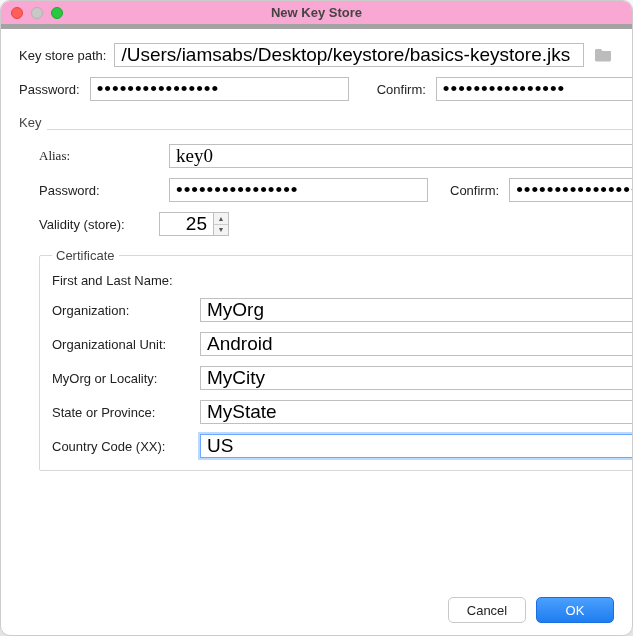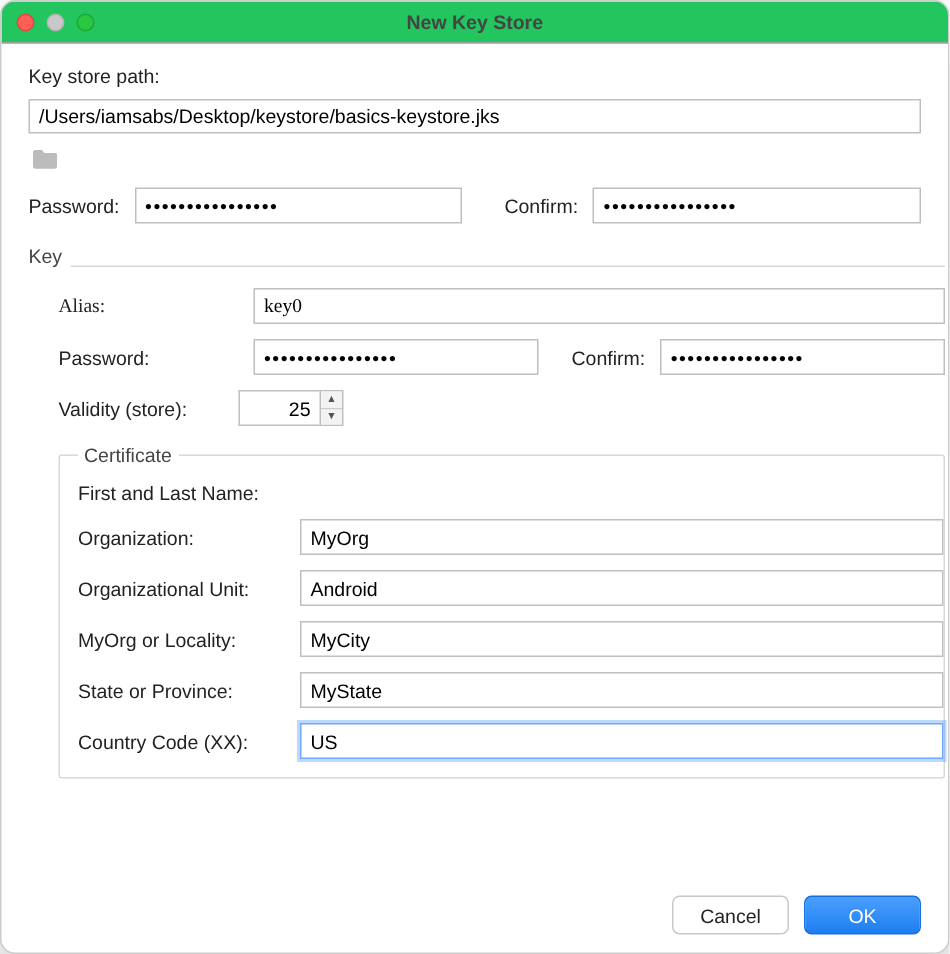--- a/index.html
+++ b/index.html
@@ -16,22 +16,22 @@
     border: 1px solid #ccc;
     border-radius: 10px;
     box-shadow: 0 20px 50px rgba(0,0,0,0.25);
     margin: 0;
     overflow: hidden;
     display: flex;
     flex-direction: column;
   }
   .titlebar {
     height: 28px;
-    background: #22c55e;
-    border-bottom: 1px solid #a3a3a3;
+    background: #f9a8d4;
+    border-bottom: 5px solid #a3a3a3;
     display: flex;
     align-items: center;
     position: relative;
   }
   .traffic {
     display: flex;
     gap: 8px;
     margin-left: 10px;
   }
   .traffic span {
@@ -49,24 +49,24 @@
     font-size: 13px;
     color: #444;
     pointer-events: none;
   }
   .content {
     padding: 14px 18px 12px 18px;
     flex: 1;
     display: flex;
     flex-direction: column;
   }
-  .row { display: flex; margin-bottom: 10px; gap: 8px; flex-direction: column; }
+  .row { display: flex; align-items: center; margin-bottom: 10px; gap: 8px; }
   .lbl { font-size: 13px; color: #222; white-space: nowrap; }
   input[type=text], input[type=password] {
-    font-size: 13px;
+    font-size: 19px;
     padding: 3px 6px;
     border: 1px solid #bfbfbf;
     background: #fff;
     height: 24px;
     font-family: inherit;
   }
   .path-row input { flex: 1; }
   .folder-icon {
     width: 22px; height: 18px;
     display: inline-flex; align-items: center; justify-content: center;

